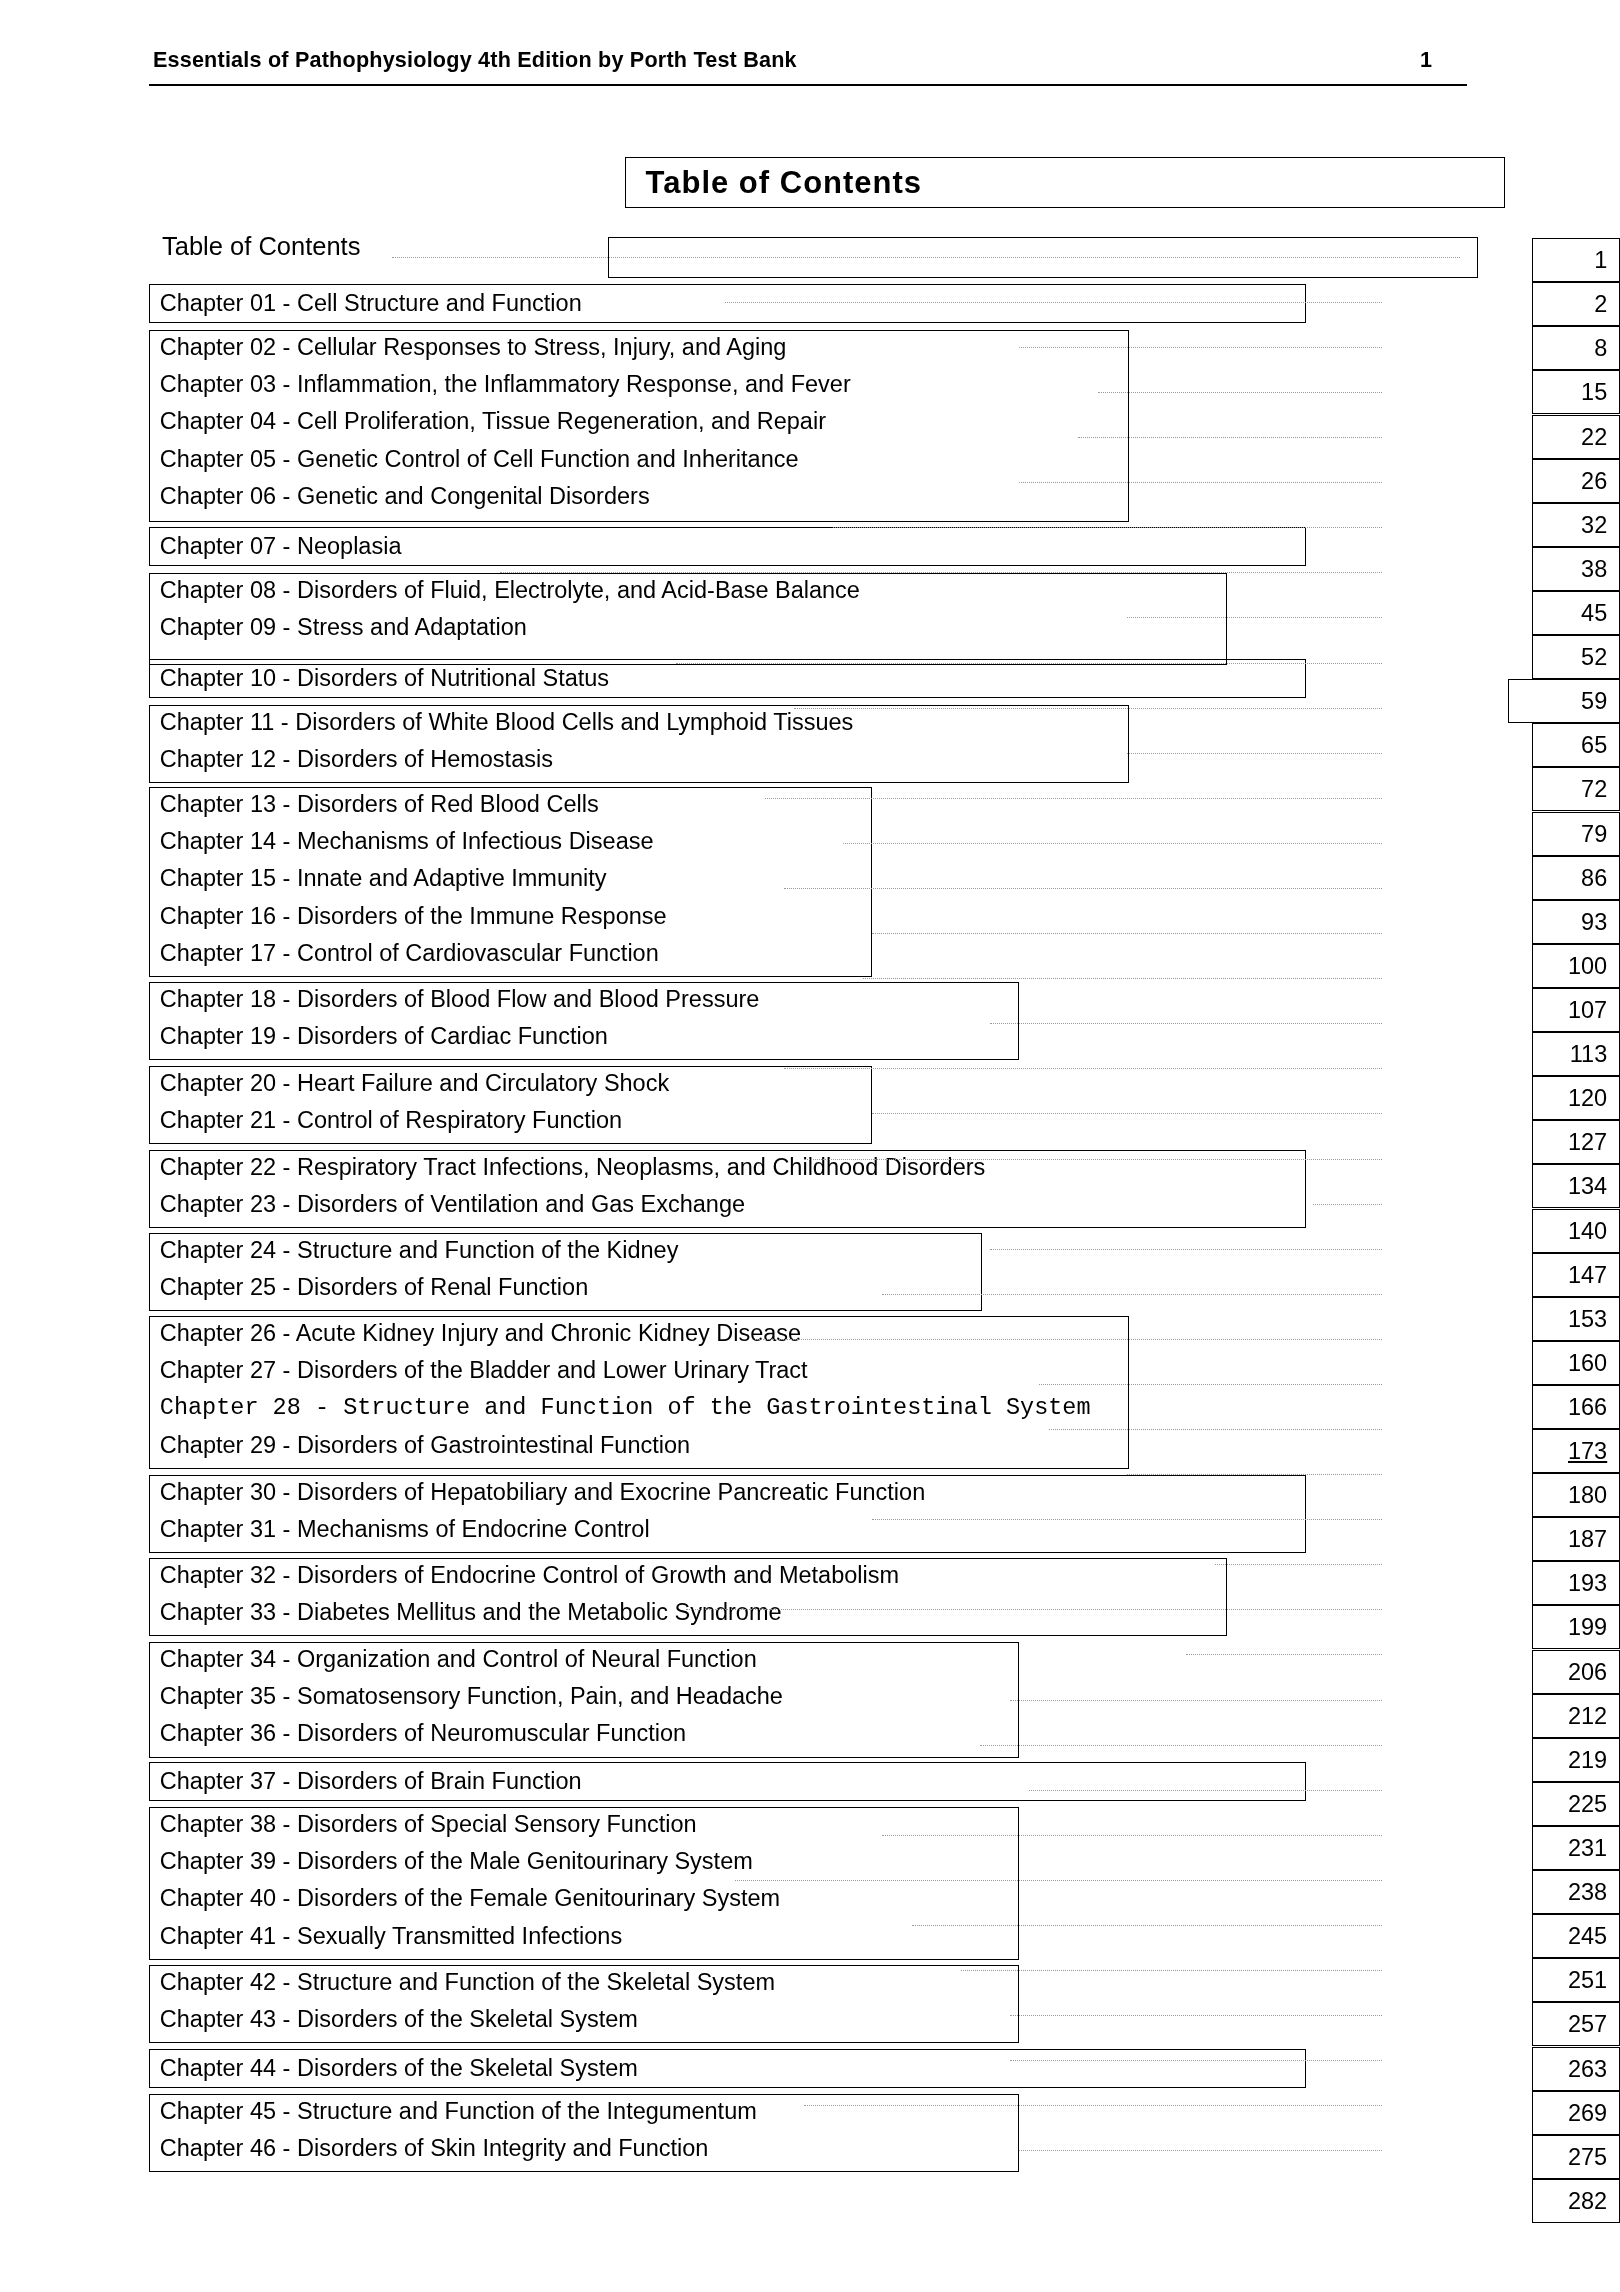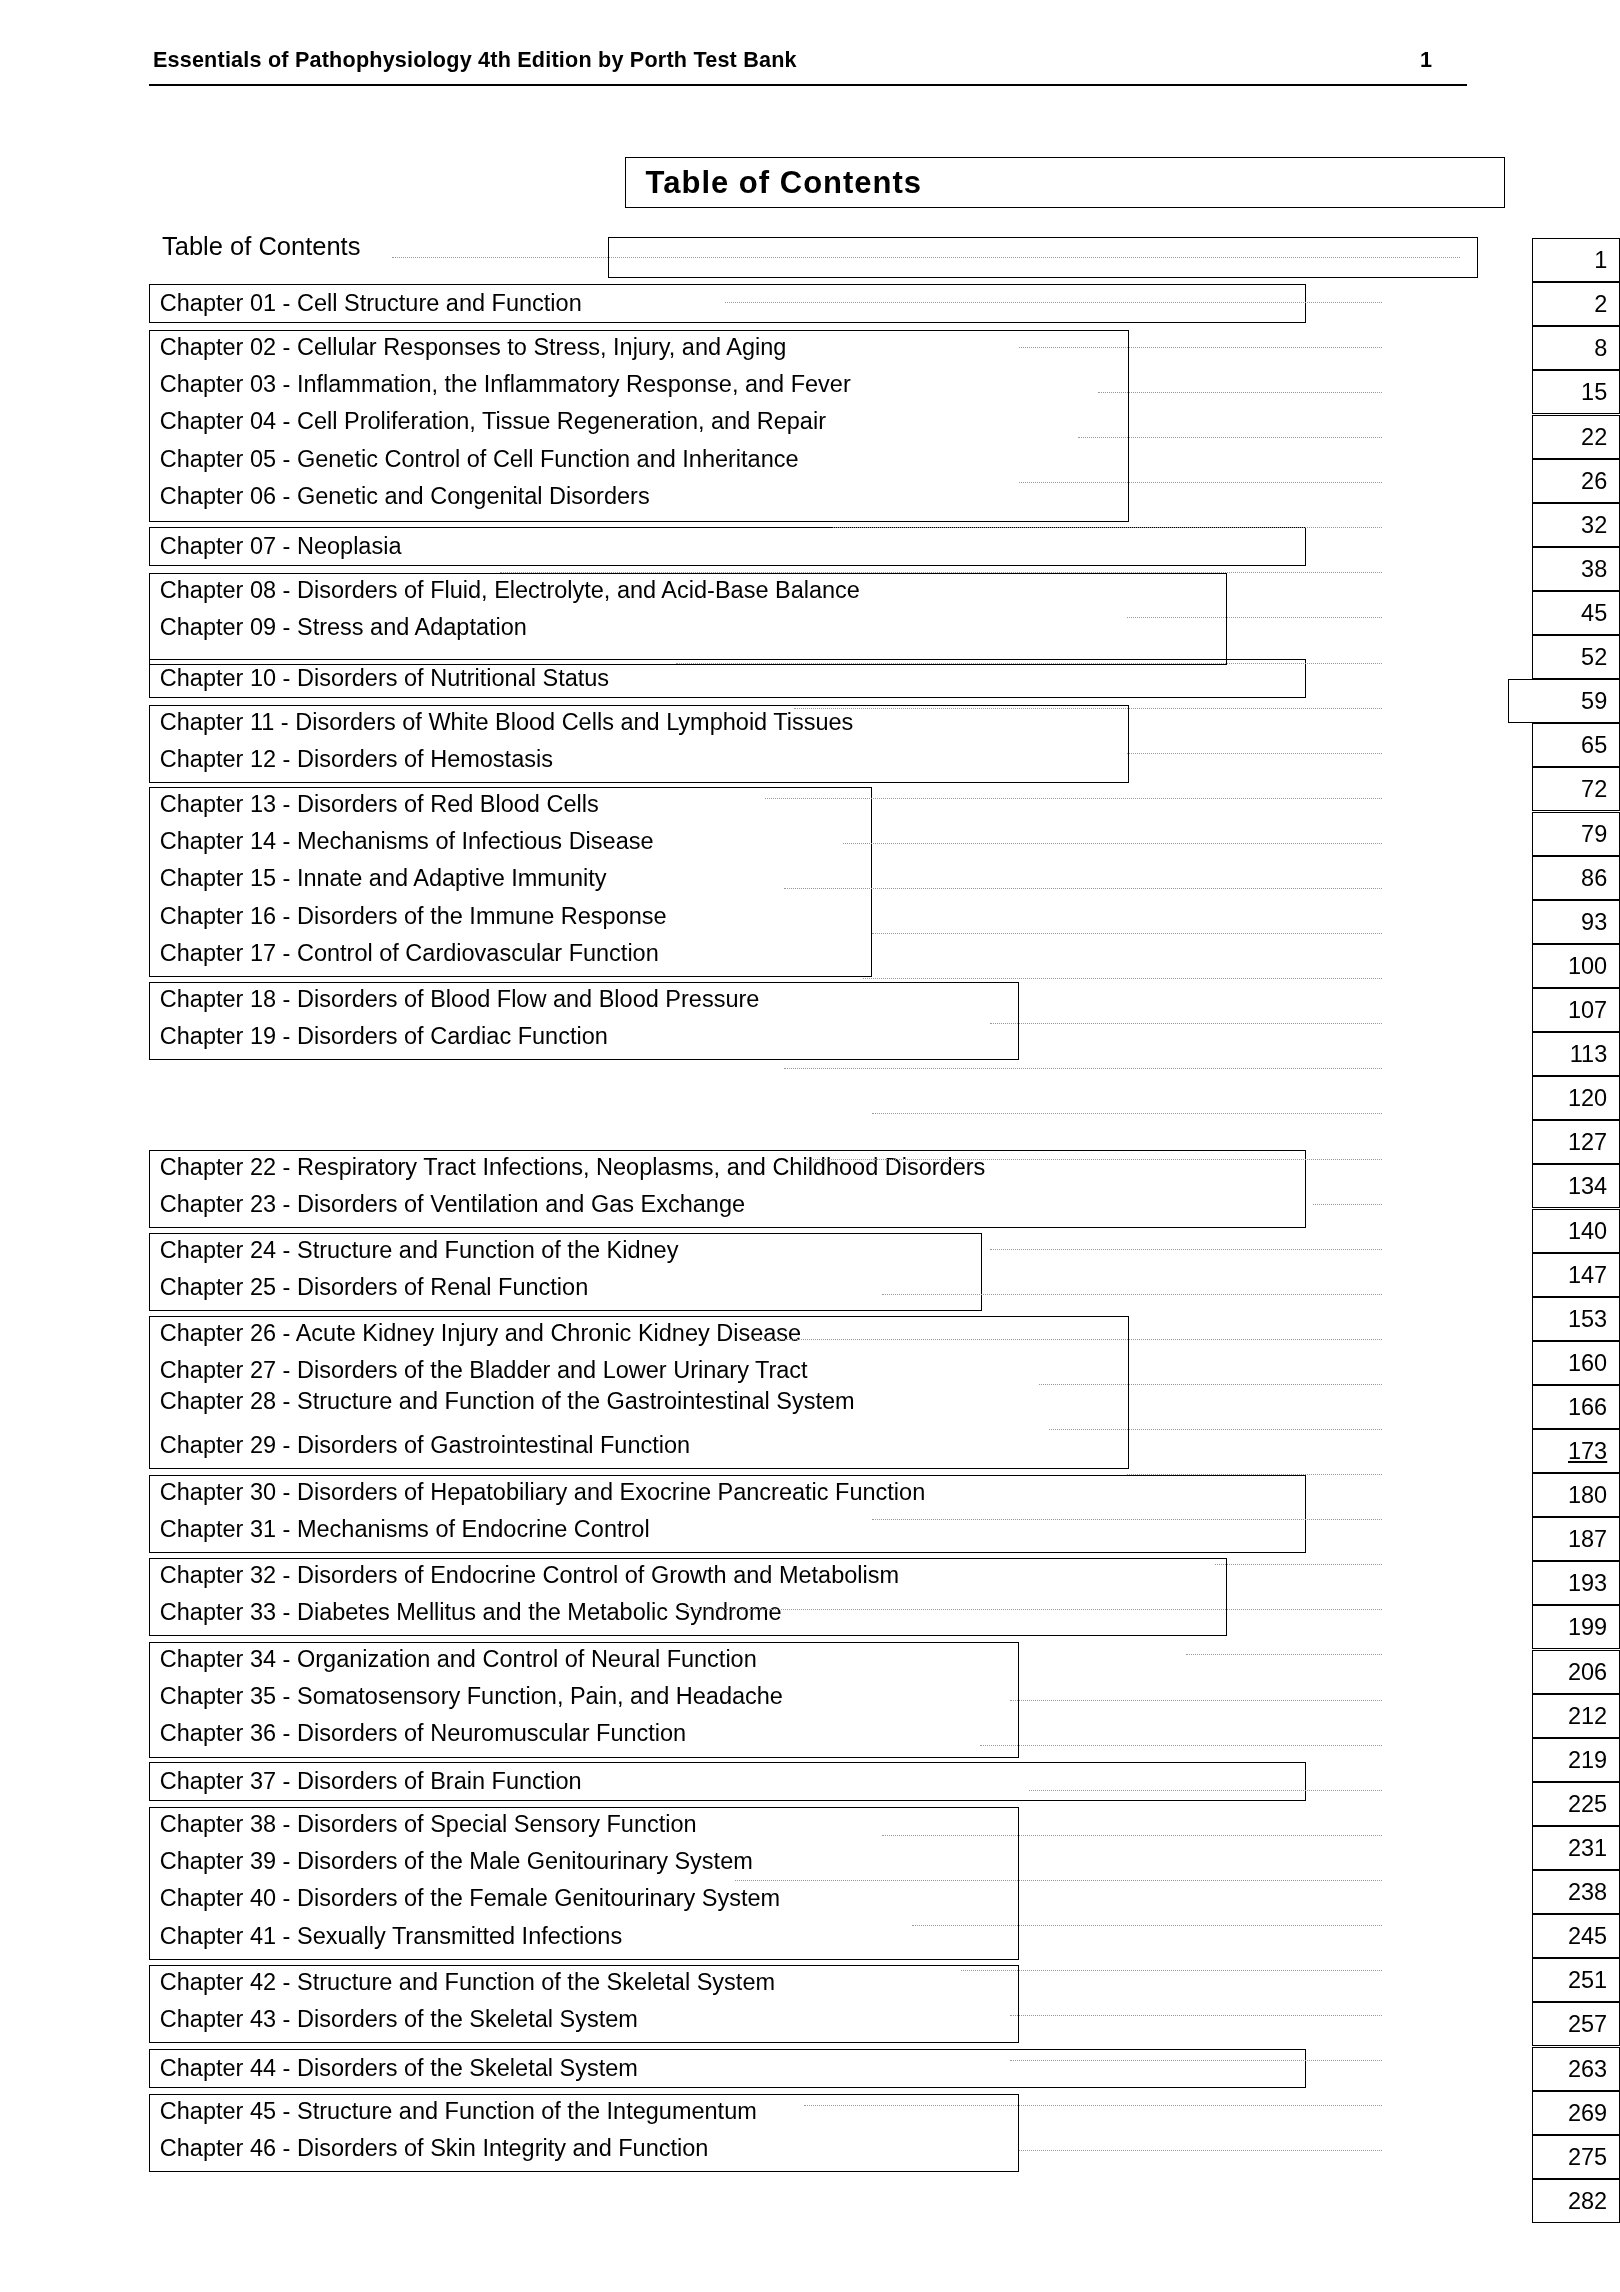--- a/index.html
+++ b/index.html
@@ -187,35 +187,39 @@
       <div class="entry-line" style="top:78px;">Chapter 15 - Innate and Adaptive Immunity</div>
       <div class="entry-line" style="top:116px;">Chapter 16 - Disorders of the Immune Response</div>
       <div class="entry-line" style="top:153px;">Chapter 17 - Control of Cardiovascular Function</div>
     </div>
 
     <div class="entry-group" style="left:149px; top:982px; width:870px; height:78px;">
       <div class="entry-line" style="top:3.9px;">Chapter 18 - Disorders of Blood Flow and Blood Pressure</div>
       <div class="entry-line" style="top:41px;">Chapter 19 - Disorders of Cardiac Function</div>
     </div>
 
+    <div class="entry-group" style="left:149px; top:1066px; width:723px; height:78px;">
+      <div class="entry-line" style="top:3.9px;">Chapter 20 - Heart Failure and Circulatory Shock</div>
+      <div class="entry-line" style="top:41px;">Chapter 21 - Control of Respiratory Function</div>
+    </div>
 
     <div class="entry-group" style="left:149px; top:1150px; width:1157px; height:78px;">
       <div class="entry-line" style="top:3.9px;">Chapter 22 - Respiratory Tract Infections, Neoplasms, and Childhood Disorders</div>
       <div class="entry-line" style="top:41px;">Chapter 23 - Disorders of Ventilation and Gas Exchange</div>
     </div>
 
     <div class="entry-group" style="left:149px; top:1233px; width:833px; height:78px;">
       <div class="entry-line" style="top:3.9px;">Chapter 24 - Structure and Function of the Kidney</div>
       <div class="entry-line" style="top:41px;">Chapter 25 - Disorders of Renal Function</div>
     </div>
 
     <div class="entry-group" style="left:149px; top:1316px; width:980px; height:153px;">
       <div class="entry-line" style="top:3.9px;">Chapter 26 - Acute Kidney Injury and Chronic Kidney Disease</div>
       <div class="entry-line" style="top:41px;">Chapter 27 - Disorders of the Bladder and Lower Urinary Tract</div>
-      <div class="entry-line" style="top:72px;">Chapter 28 - Structure and Function of the Gastrointestinal System</div>
+      <div class="entry-line" style="top:78px;font-family:Liberation Mono, monospace;">Chapter 28 - Structure and Function of the Gastrointestinal System</div>
       <div class="entry-line" style="top:116px;">Chapter 29 - Disorders of Gastrointestinal Function</div>
     </div>
 
     <div class="entry-group" style="left:149px; top:1475px; width:1157px; height:78px;">
       <div class="entry-line" style="top:3.9px;">Chapter 30 - Disorders of Hepatobiliary and Exocrine Pancreatic Function</div>
       <div class="entry-line" style="top:41px;">Chapter 31 - Mechanisms of Endocrine Control</div>
     </div>
 
     <div class="entry-group" style="left:149px; top:1558px; width:1078px; height:78px;">
       <div class="entry-line" style="top:3.9px;">Chapter 32 - Disorders of Endocrine Control of Growth and Metabolism</div>

